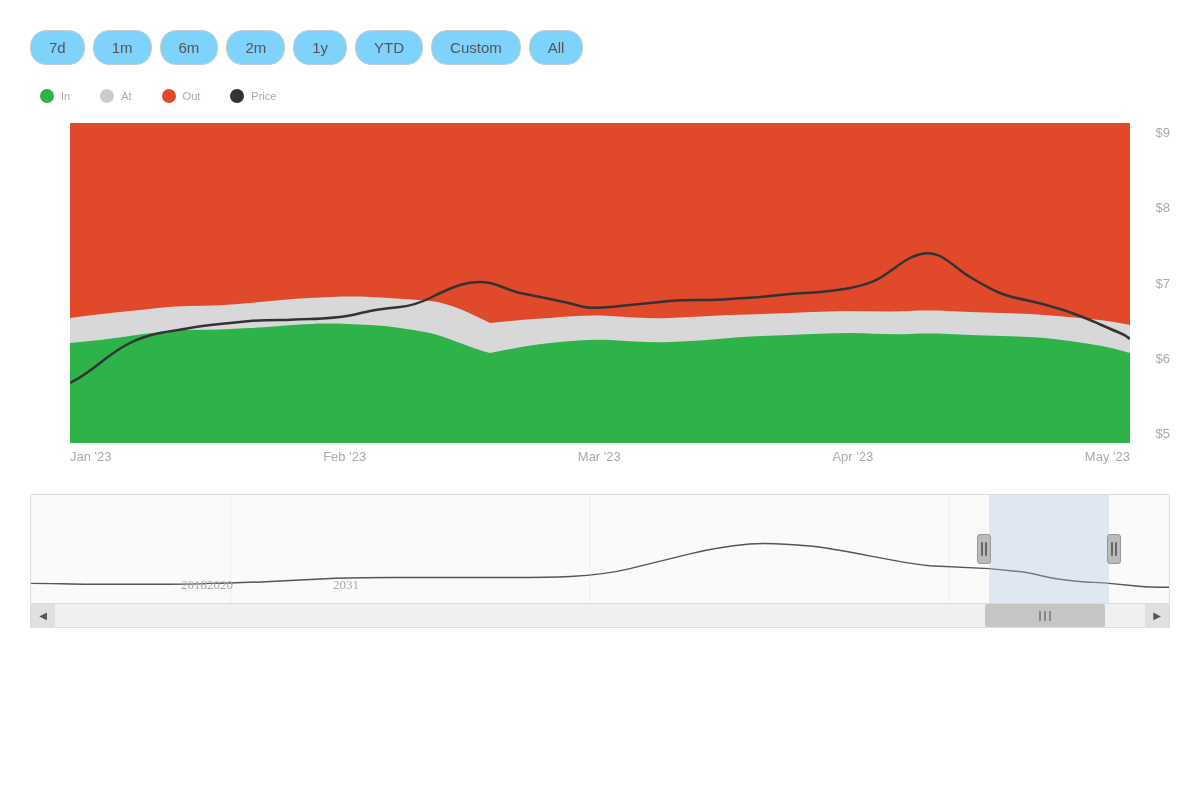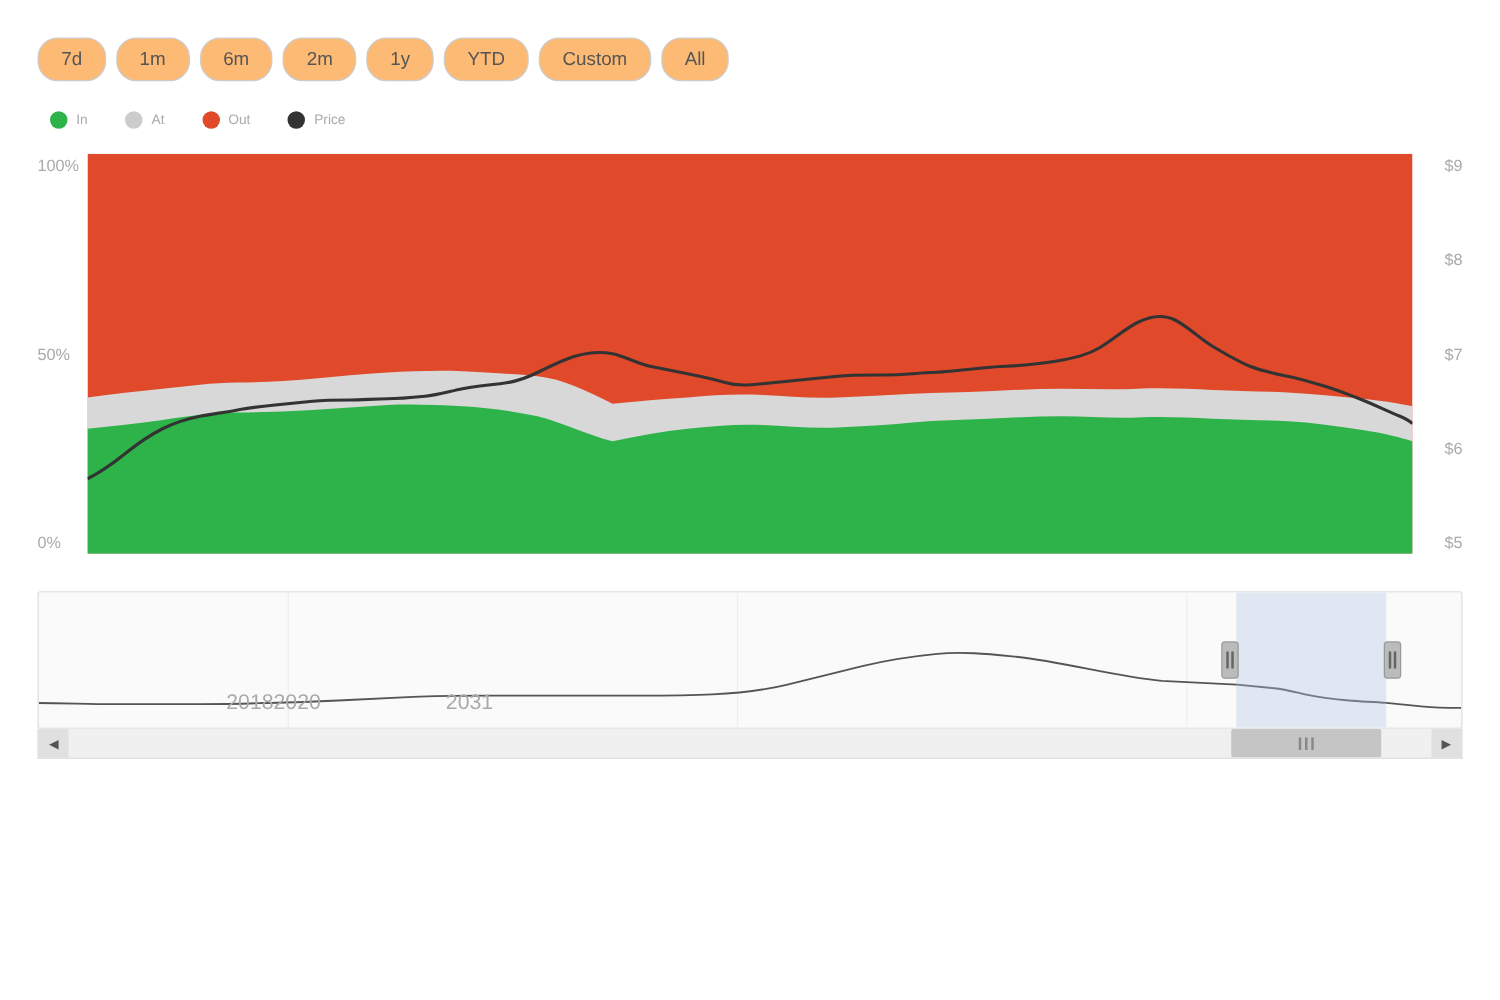--- a/index.html
+++ b/index.html
@@ -21,21 +21,21 @@
     .time-buttons {
       display: flex;
       gap: 8px;
       margin-bottom: 24px;
       margin-top: 10px;
     }
     .time-btn {
       padding: 8px 18px;
       border: 1px solid #ccc;
       border-radius: 16px;
-      background: #fdba74;
+      background: #7dd3fc;
       color: #555;
       font-size: 15px;
       cursor: pointer;
       font-family: Arial, sans-serif;
     }
 
     
     .legend {
       display: flex;
       gap: 30px;
@@ -141,22 +141,23 @@
     }
 
     .mini-x-labels {
       position: absolute;
       bottom: 10px;
       left: 0;
       right: 0;
       display: flex;
       justify-content: space-between;
       color: #aaa;
-      font-size: 17px;
+      font-size: 13px;
       pointer-events: none;
+      font-family: Liberation Serif, serif;
     }
 
     .mini-highlight {
       position: absolute;
       right: 60px;
       top: 0;
       width: 120px;
       height: 100%;
       background: rgba(173, 196, 225, 0.35);
     }
@@ -292,25 +293,20 @@
     </div>
     <div class="legend-item">
       <div class="legend-dot dot-price"></div>
       <span>Price</span>
     </div>
   </div>
 
   <div class="chart-wrapper">
     <div class="main-chart">
 
-      <div class="y-axis-left">
-        <span>100%</span>
-        <span>50%</span>
-        <span>0%</span>
-      </div>
 
       <div class="y-axis-right">
         <span>$9</span>
         <span>$8</span>
         <span>$7</span>
         <span>$6</span>
         <span>$5</span>
       </div>
 
       <div class="chart-svg-container">
@@ -394,20 +390,27 @@
                C910,160 920,166 930,170
                C940,174 950,176 960,178
                C970,180 980,183 990,186
                C1000,189 1010,193 1020,197
                C1030,201 1040,206 1050,210
                C1055,212 1058,214 1060,216" fill="none" stroke="#333" stroke-width="2.5"></path>
         </svg>
       </div>
     </div>
 
+    <div class="x-axis">
+      <span>Jan '23</span>
+      <span>Feb '23</span>
+      <span>Mar '23</span>
+      <span>Apr '23</span>
+      <span>May '23</span>
+    </div>
 
     <div class="mini-chart-section">
       <div class="mini-chart-container">
         <svg class="mini-chart-svg" viewBox="0 0 1140 110" preserveAspectRatio="none">
 
           <rect x="0" y="0" width="1140" height="110" fill="#fafafa"></rect>
 
           <line x1="200" y1="0" x2="200" y2="110" stroke="#eee" stroke-width="1"></line>
           <line x1="560" y1="0" x2="560" y2="110" stroke="#eee" stroke-width="1"></line>
           <line x1="920" y1="0" x2="920" y2="110" stroke="#eee" stroke-width="1"></line>

